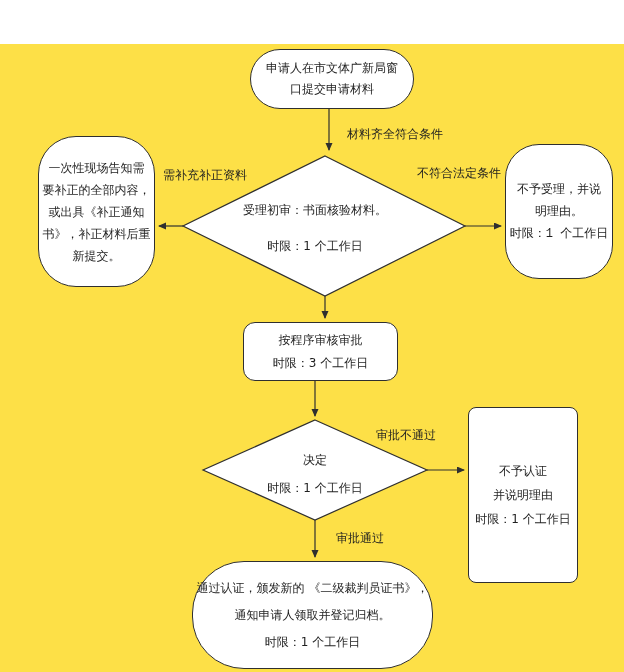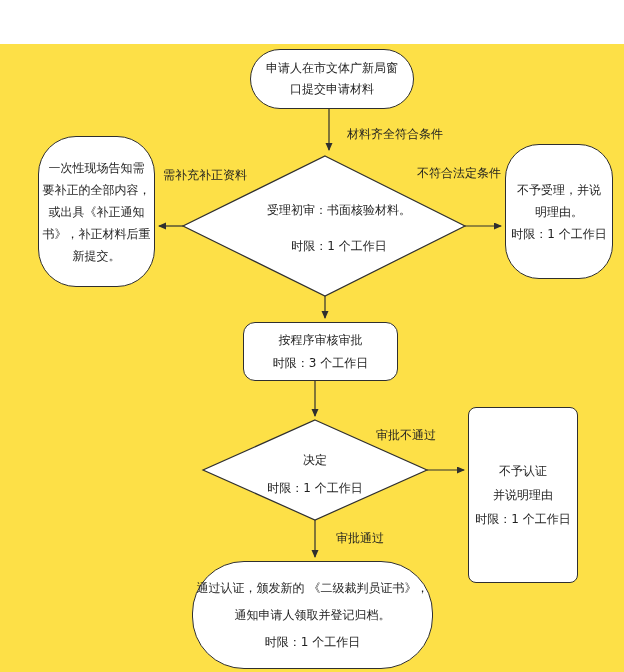--- a/index.html
+++ b/index.html
@@ -56,20 +56,21 @@
   .node.left-notice {
     left: 38px; top: 92px; width: 117px; height: 151px;
     border-radius: 38px;
     line-height: 22px;
     font-size: 12px;
   }
   .node.reject-accept {
     left: 505px; top: 100px; width: 108px; height: 135px;
     border-radius: 34px;
     line-height: 22px;
+    font-family: Liberation Mono, monospace;
   }
   .node.process {
     left: 243px; top: 278px; width: 155px; height: 59px;
     border-radius: 12px;
     line-height: 23px;
   }
   .node.reject-cert {
     left: 468px; top: 363px; width: 110px; height: 176px;
     border-radius: 8px;
     line-height: 24px;
@@ -81,21 +82,21 @@
   }
   .diamond-text {
     position: absolute;
     text-align: center;
     white-space: pre-line;
     font-size: 12px;
     color: #1f1f1f;
     pointer-events: none;
   }
   .diamond-text.d1 {
-    left: 198px; top: 148px; width: 282px;
+    left: 174px; top: 148px; width: 282px;
     line-height: 36px;
   }
   .diamond-text.d2 {
     left: 203px; top: 402px; width: 224px;
     line-height: 28px;
   }
   .edge-label {
     position: absolute;
     font-size: 12px;
     white-space: nowrap;

